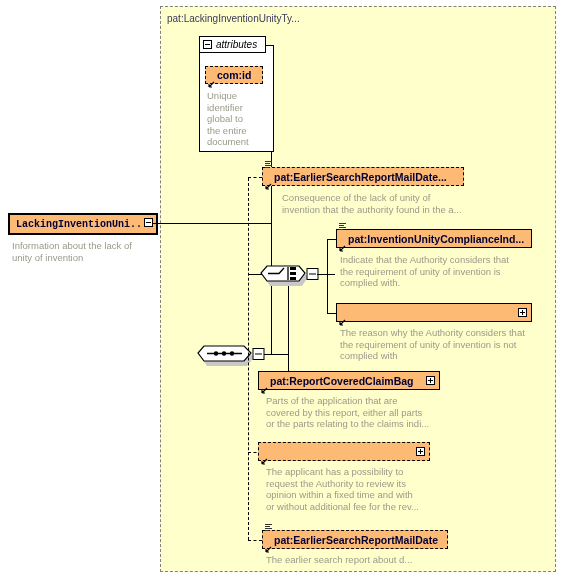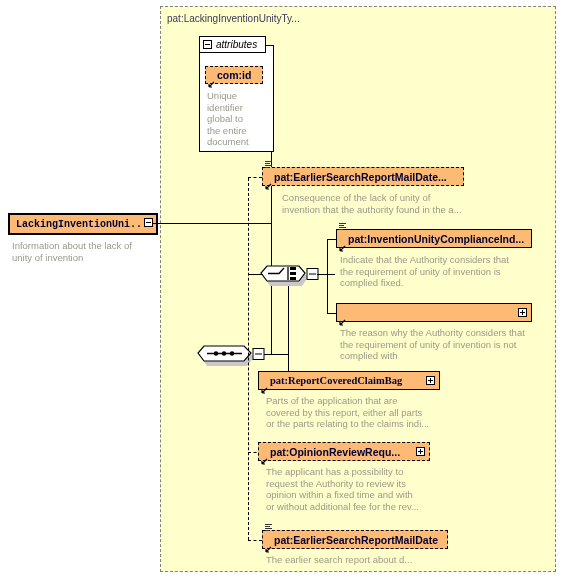--- a/index.html
+++ b/index.html
@@ -320,21 +320,21 @@
     <span class="ref-arrow">
       <svg width="7" height="7" viewBox="0 0 7 7">
         <path d="M6 1 L1 6 M1 6 L1 3 M1 6 L4 6" stroke="#000" stroke-width="1.2" fill="none"></path>
       </svg>
     </span>
     <span class="node-label">pat:InventionUnityComplianceInd...</span>
   </div>
 </div>
 <div class="doc-text" style="left:340px; top:254px; width:215px;">Indicate that the Authority considers that
 the requirement of unity of invention is
-complied fixed.</div>
+complied with.</div>
 
 <div class="line h" style="left:327px; top:313px; width:10px;"></div>
 <div class="node" style="left:336px; top:303px; width:196px; height:19px;">
   <div class="node-shadow" style="left:3px; top:3px; width:196px; height:19px;"></div>
   <div class="node-box" style="width:196px; height:19px;">
     <span class="ref-arrow">
       <svg width="7" height="7" viewBox="0 0 7 7">
         <path d="M6 1 L1 6 M1 6 L1 3 M1 6 L4 6" stroke="#000" stroke-width="1.2" fill="none"></path>
       </svg>
     </span>
@@ -342,21 +342,21 @@
   </div>
 </div>
 <div class="doc-text" style="left:340px; top:327px; width:220px;">The reason why the Authority considers that
 the requirement of unity of invention is not
 complied with</div>
 
 <div class="line h" style="left:288px; top:381px; width:10px;"></div>
 <div class="line v" style="left:288px; top:354px; height:28px;"></div>
 <div class="node" style="left:258px; top:371px; width:182px; height:19px;">
   <div class="node-shadow" style="left:3px; top:3px; width:182px; height:19px;"></div>
-  <div class="node-box" style="width:182px; height:19px;font-family:Liberation Serif, serif;">
+  <div class="node-box" style="width:182px; height:19px;">
     <span class="ref-arrow">
       <svg width="7" height="7" viewBox="0 0 7 7">
         <path d="M6 1 L1 6 M1 6 L1 3 M1 6 L4 6" stroke="#000" stroke-width="1.2" fill="none"></path>
       </svg>
     </span>
     <span class="node-label">pat:ReportCoveredClaimBag</span>
     <span class="node-plus"></span>
   </div>
 </div>
 <div class="doc-text" style="left:266px; top:395px; width:220px;">Parts of the application that are
@@ -365,21 +365,20 @@
 
 <div class="dline h" style="left:248px; top:452px; width:14px;"></div>
 <div class="node" style="left:258px; top:442px; width:172px; height:19px;">
   <div class="node-shadow" style="left:3px; top:3px; width:172px; height:19px;"></div>
   <div class="node-box optional" style="width:172px; height:19px;">
     <span class="ref-arrow">
       <svg width="7" height="7" viewBox="0 0 7 7">
         <path d="M6 1 L1 6 M1 6 L1 3 M1 6 L4 6" stroke="#000" stroke-width="1.2" fill="none"></path>
       </svg>
     </span>
-    <span class="node-label">pat:OpinionReviewRequ...</span>
     <span class="node-plus"></span>
   </div>
 </div>
 <div class="doc-text" style="left:266px; top:466px; width:230px;">The applicant has a possibility to
 request the Authority to review its
 opinion within a fixed time and with
 or without additional fee for the rev...</div>
 
 <div class="dline h" style="left:248px; top:540px; width:14px;"></div>
 <div class="node" style="left:262px; top:530px; width:186px; height:19px;">

